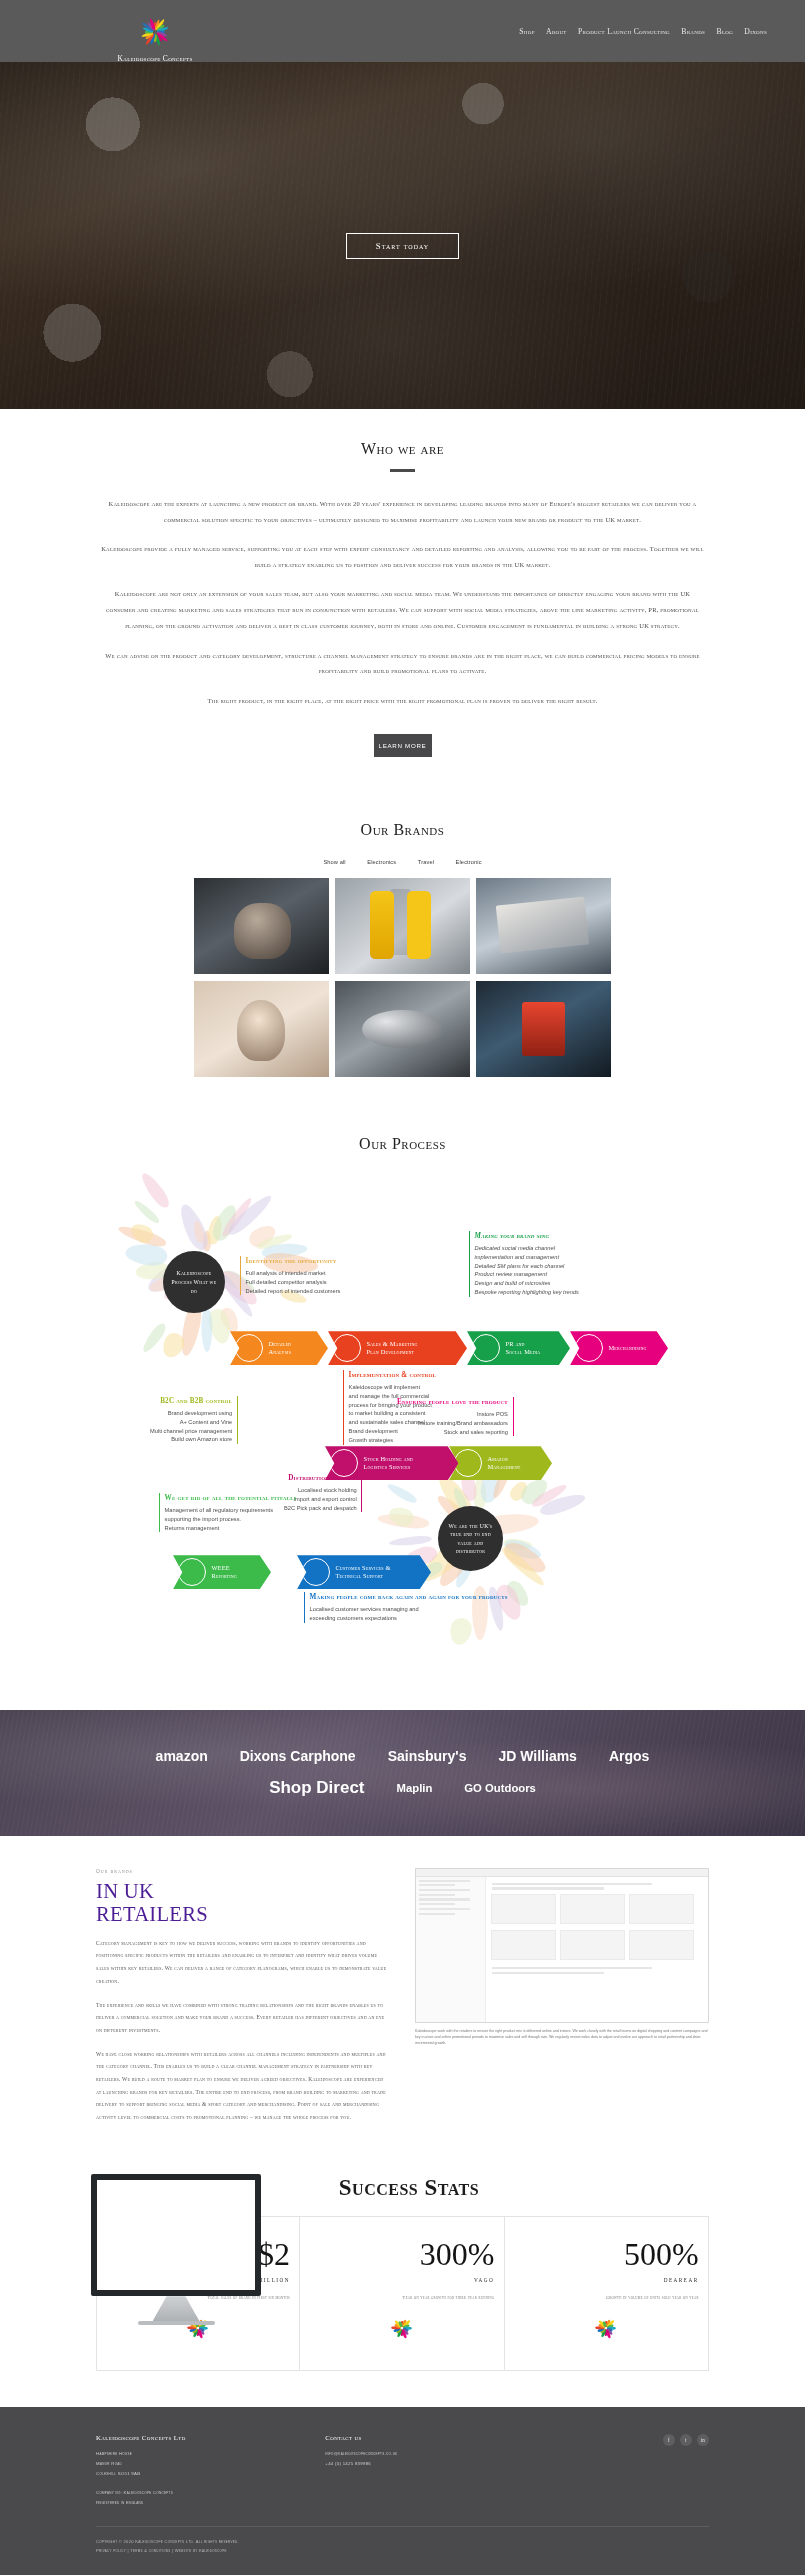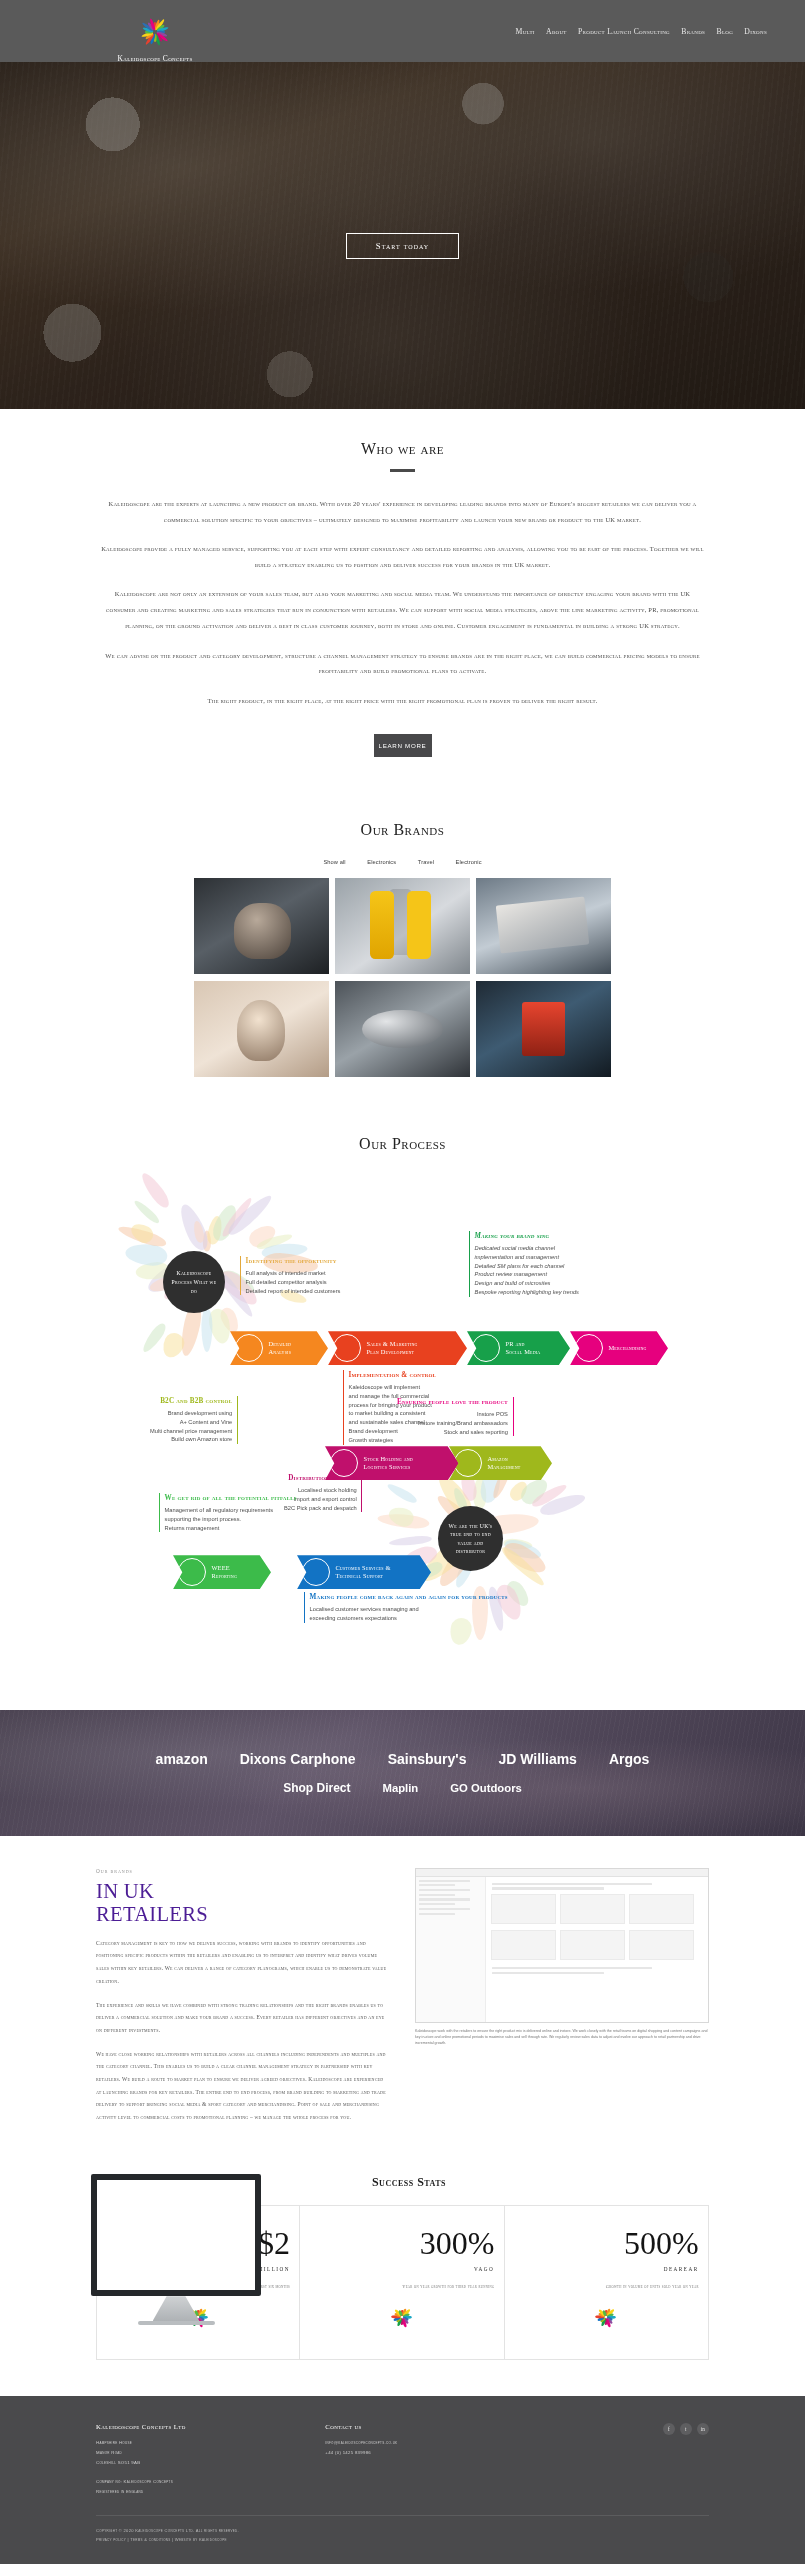--- a/index.html
+++ b/index.html
@@ -221,21 +221,21 @@
   .shot .card{display:inline-block;width:30%;height:30px;background:#f4f4f4;
               border:0.5px solid #eaeaea;margin:2.1px 1%;}
   .shot-cap {
     font-family:"Liberation Sans", sans-serif; font-size:3.6px;
     line-height:1.7; color:#777; margin-top:5.2px;
   }
 
   
   .stats { padding:20.6px 0 36px; position:relative; }
   .stats-title {
-    text-align:center; font-size:12px; font-variant:small-caps;
+    text-align:center; font-size:23px; font-variant:small-caps;
     letter-spacing:0.5px; color:#1c1c1c; position:relative; z-index:4;margin-left:13px;
   }
   .stat-grid {
     width:613px; margin:14.4px auto 0; display:grid;
     grid-template-columns:repeat(3,1fr);
   }
   .stat-cell {
     border:0.5px solid #e3e3e3; padding:21.6px 9.3px 15.5px;
     text-align:right; position:relative; min-height:155px;
   }
@@ -320,21 +320,21 @@
           <span style="background: rgb(83, 184, 72); height: 8px; width: 3.1px; transform: translate(-50%, -100%) rotate(270deg) translateY(-2.1px);"></span>
           <span style="background: rgb(26, 167, 196); height: 10.7px; width: 3.1px; transform: translate(-50%, -100%) rotate(288deg) translateY(-2.1px);"></span>
           <span style="background: rgb(43, 111, 181); height: 13.4px; width: 3.1px; transform: translate(-50%, -100%) rotate(306deg) translateY(-2.1px);"></span>
           <span style="background: rgb(142, 74, 158); height: 9.4px; width: 3.1px; transform: translate(-50%, -100%) rotate(324deg) translateY(-2.1px);"></span>
           <span style="background: rgb(230, 0, 126); height: 12px; width: 3.1px; transform: translate(-50%, -100%) rotate(342deg) translateY(-2.1px);"></span>
         </div>
       <div class="logo-name">Kaleidoscope Concepts</div>
       <div class="logo-tag">Delivering Change</div>
     </div>
     <nav class="main-nav" id="mainNav">
-        <a href="#">Multi</a>
+        <a href="#">Shop</a>
         <a href="#">About</a>
         <a href="#">Product Launch Consulting</a>
         <a href="#">Brands</a>
         <a href="#">Blog</a>
         <a href="#">Dixons</a>
       </nav>
   </header>
 
   <section class="hero">
     <div class="hero-inner">
@@ -539,21 +539,21 @@
 
   <section class="logoband">
     <div class="logorow" id="logoRow1">
         <div class="rlogo" style="font-size: 14px; font-weight: 700;">amazon</div>
         <div class="rlogo" style="font-size: 14px; font-weight: 700;">Dixons Carphone</div>
         <div class="rlogo" style="font-size: 14px; font-weight: 700;">Sainsbury's</div>
         <div class="rlogo" style="font-size: 14px; font-weight: 700;">JD Williams</div>
         <div class="rlogo" style="font-size: 14px; font-weight: 700;">Argos</div>
       </div>
     <div class="logorow" id="logoRow2">
-        <div class="rlogo" style="font-size: 12px; font-weight: 700;">Shop Direct</div>
+        <div class="rlogo" style="font-size: 17px; font-weight: 700;">Shop Direct</div>
         <div class="rlogo" style="font-size: 11.3px; font-weight: 700;">Maplin</div>
         <div class="rlogo" style="font-size: 11.3px; font-weight: 700;">GO Outdoors</div>
       </div>
   </section>
 
   <section class="section ukret">
     <div class="container">
       <div class="ukret-grid">
         <div>
           <div class="eyebrow">Our brands</div>

